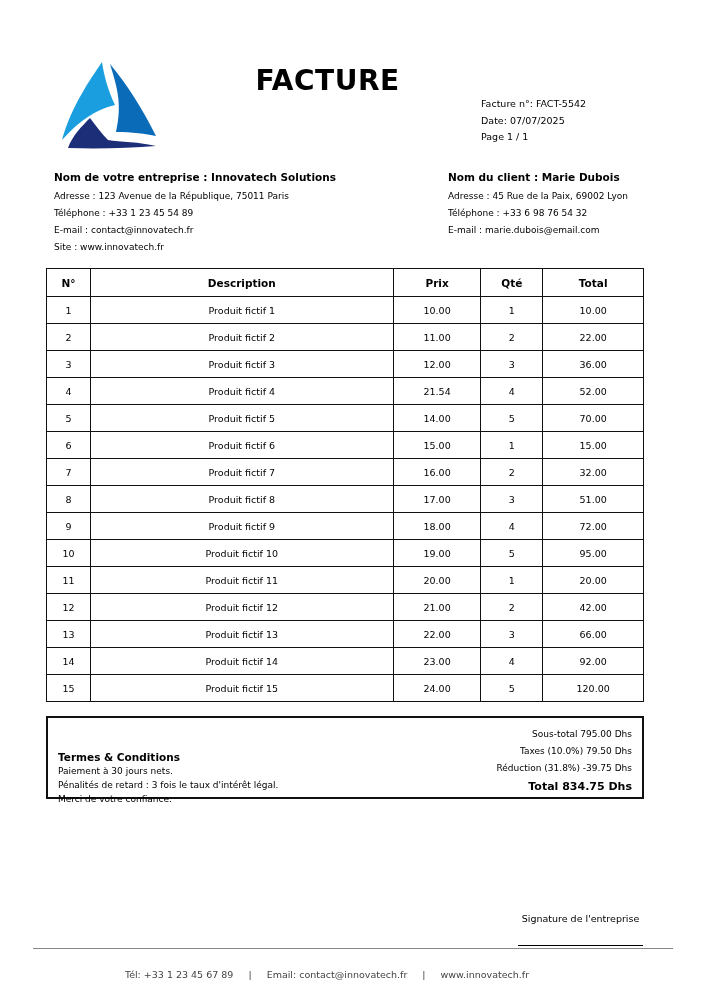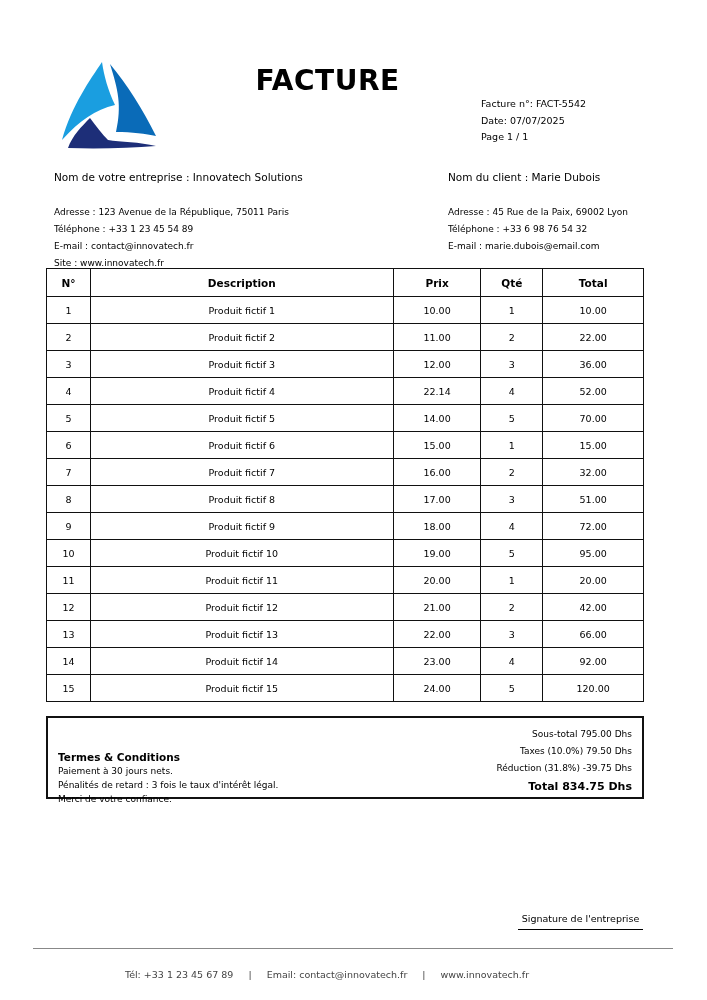--- a/index.html
+++ b/index.html
@@ -11,21 +11,21 @@
       text-align: center; font-size: 28px; font-weight: bold; letter-spacing: 0.5px; margin-top: 34px;
     }
     .title span { position: relative; left: -26px; }
 
     .logo { position: absolute; left: 60px; top: 60px; width: 100px; height: 90px; }
 
     .meta { position: absolute; left: 481px; top: 96px; font-size: 9.5px; line-height: 16.5px; }
 
     .company { position: absolute; left: 54px; top: 170px; font-size: 9px; line-height: 17px; }
     .client  { position: absolute; left: 448px; top: 170px; font-size: 9px; line-height: 17px; }
-    .party-title { font-weight: normal; font-size: 10.5px; line-height: 14px; margin-bottom: 20px; }
+    .party-title { font-weight: bold; font-size: 10.5px; line-height: 14px; margin-bottom: 4px; }
 
     table.items {
       position: absolute; left: 46px; top: 268px; width: 598px;
       border-collapse: collapse; font-size: 9.5px;
     }
     table.items th, table.items td {
       border: 1.4px solid #111; text-align: center; height: 27px; padding: 0;
     }
     table.items th { font-weight: bold; font-size: 10.5px; height: 28px; }
     .c-no { width: 44px; } .c-desc { width: 304px; } .c-prix { width: 88px; }
@@ -35,21 +35,21 @@
       position: absolute; left: 46px; top: 716px; width: 598px; height: 83px;
       border: 2px solid #111;
     }
     .terms { position: absolute; left: 10px; top: 8px; font-size: 9px; line-height: 14px; }
     .terms-title { font-weight: bold; font-size: 10.5px; line-height: 14px; margin-top: 24px; }
     .totals { position: absolute; right: 10px; top: 8px; text-align: right; font-size: 9px; line-height: 17px; }
     .grand { font-weight: bold; font-size: 11px; line-height: 19px; }
 
     .signature {
       position: absolute; left: 518px; top: 913px; width: 125px;
-      font-size: 9.5px; text-align: center; padding-bottom: 5px; border-bottom: 1.2px solid #000;
+      font-size: 9.5px; text-align: center; padding-bottom: 21px; border-bottom: 1.2px solid #000;
     }
     .footer-line { position: absolute; left: 33px; top: 948px; width: 640px; height: 1px; background: #888; }
     .footer {
       position: absolute; left: 0; width: 638px; top: 969px; text-align: center;
       font-size: 9.5px; color: #444; padding-left: 16px;
     }
     .footer .sep { margin: 0 12px; }
   </style>
 </head>
 <body>
@@ -115,21 +115,21 @@
       <tr>
         <td>3</td>
         <td>Produit fictif 3</td>
         <td>12.00</td>
         <td>3</td>
         <td>36.00</td>
       </tr>
       <tr>
         <td>4</td>
         <td>Produit fictif 4</td>
-        <td>22.14</td>
+        <td>21.54</td>
         <td>4</td>
         <td>52.00</td>
       </tr>
       <tr>
         <td>5</td>
         <td>Produit fictif 5</td>
         <td>14.00</td>
         <td>5</td>
         <td>70.00</td>
       </tr>

